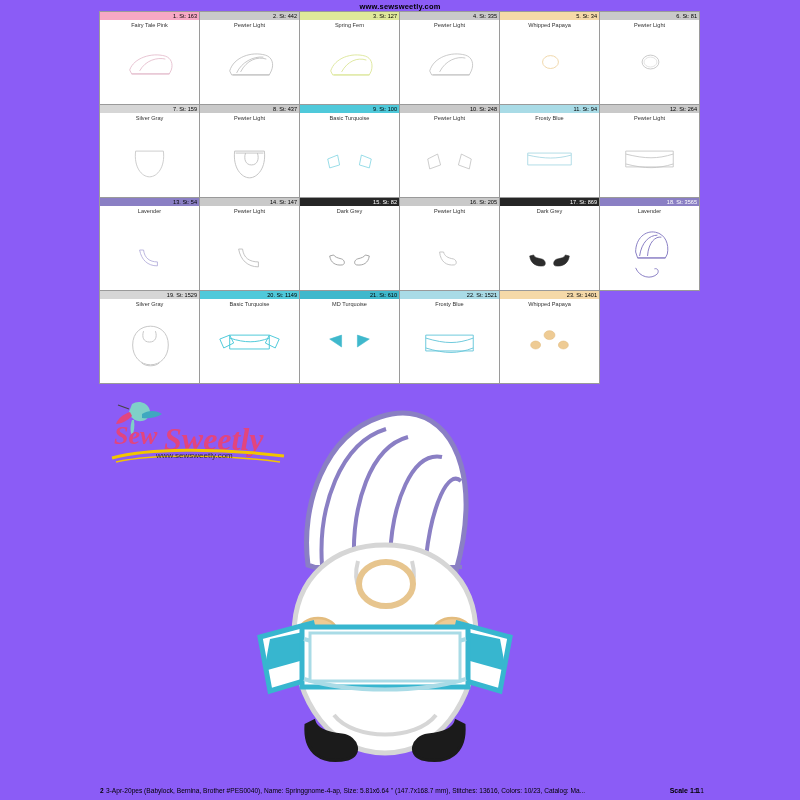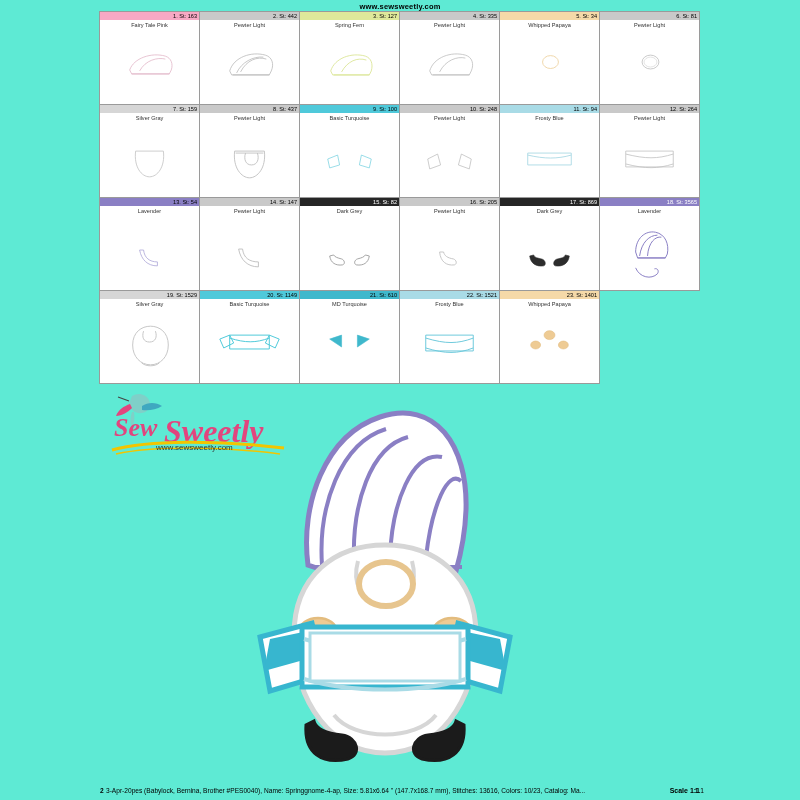--- a/index.html
+++ b/index.html
@@ -13,21 +13,21 @@
     font-family: "Liberation Sans", sans-serif;
     color: #111;
     position: relative;
     overflow: hidden;
   }
 
   .page {
     position: relative;
     width: 800px;
     height: 800px;
-    background: #5eead4;
+    background: #8b5cf6;
   }
 
   .site-url {
     position: absolute;
     top: 2px;
     left: 0;
     width: 800px;
     text-align: center;
     font-size: 7.5px;
     font-weight: bold;
@@ -81,21 +81,21 @@
     top: 18px;
     width: 100%;
     height: 74px;
   }
   .stitchart svg { display: block; width: 100%; height: 100%; }
 
   
   .logo {
     position: absolute;
     left: 108px;
-    top: 388px;
+    top: 396px;
     width: 180px;
     height: 92px;
   }
   .logo svg { display:block; width:100%; height:100%; }
 
   
   .design {
     position: absolute;
     left: 230px;
     top: 385px;

